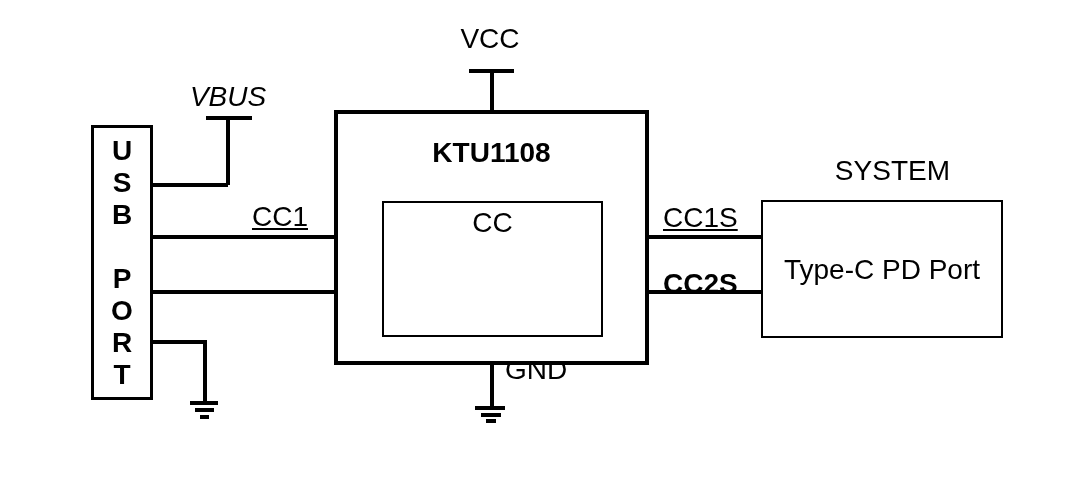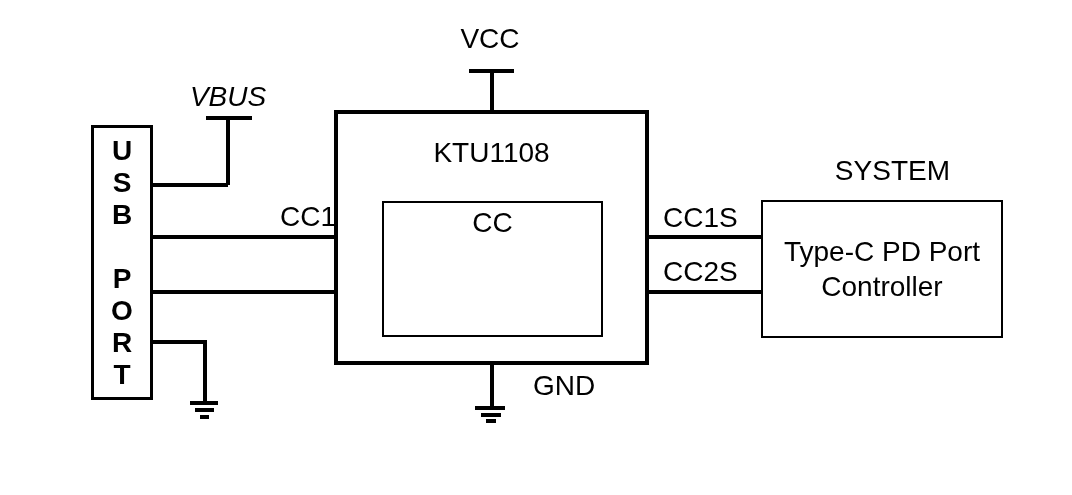--- a/index.html
+++ b/index.html
@@ -39,21 +39,21 @@
   .usb-letter {
     height: 32px; line-height: 32px;
     font-size: 28px; font-weight: bold; text-align: center;
     color: var(--text);
   }
 
   
   .ktu-box { left: 330px; top: 106px; width: 315px; height: 255px; border-width: 4px; }
   .ktu-title {
     position: absolute; top: 23px; left: 0; right: 0;
-    text-align: center; font-size: 28px; font-weight: normal; line-height: 1;
+    text-align: center; font-size: 28px; font-weight: bold; line-height: 1;
     color: var(--text);
   }
 
   
   .cc-box {
     left: 378px; top: 197px; width: 221px; height: 136px;
     display: flex; justify-content: center;
   }
   .cc-box .line, .system-box .line {
     font-size: 28px; line-height: 31px; text-align: center; color: var(--text);
@@ -72,28 +72,28 @@
 <body>
 
 <div class="canvas">
 
   <div class="label center" style="left:430px; top:19px; width:112px;">VCC</div>
 
   <div class="label center" style="left:168px; top:77px; width:112px;font-style:italic;">VBUS</div>
 
   <div class="label center" style="left:808px; top:151px; width:140px;text-align:right;">SYSTEM</div>
 
-  <div class="label right" style="left:216px; top:197px; width:118px;">CC1</div>
+  <div class="label right" style="left:188px; top:197px; width:118px;text-decoration:underline;">CC1</div>
 
 
-  <div class="label" style="left:657px; top:198px;">CC1S</div>
+  <div class="label" style="left:657px; top:198px;text-decoration:underline;">CC1S</div>
 
-  <div class="label" style="left:657px; top:252px;">CC2S</div>
+  <div class="label" style="left:657px; top:264px;font-weight:bold;">CC2S</div>
 
-  <div class="label" style="left:499px; top:366px;margin-left:28px;">GND</div>
+  <div class="label" style="left:499px; top:350px;">GND</div>
 
   <div class="wire" style="left:465px; top:65px; width:45px; height:3px;"></div>
   <div class="wire" style="left:486px; top:67px; width:2px; height:41px;"></div>
 
   <div class="wire" style="left:202px; top:112px; width:46px; height:3px;"></div>
   <div class="wire" style="left:222px; top:114px; width:2px; height:67px;"></div>
   <div class="wire" style="left:149px; top:179px; width:75px; height:2px;"></div>
 
   <div class="wire" style="left:149px; top:231px; width:230px; height:2px;"></div>
   <div class="wire" style="left:149px; top:286px; width:230px; height:2px;"></div>
@@ -130,16 +130,15 @@
   <div class="box ktu-box">
     <div class="ktu-title">KTU1108</div>
   </div>
 
   <div class="box cc-box">
     <div class="line">CC</div>
   </div>
 
   <div class="box system-box">
     <div class="line">Type-C PD Port</div>
-    <div class="line">Controller</div>
   </div>
 
 </div>
 
 </body></html>

